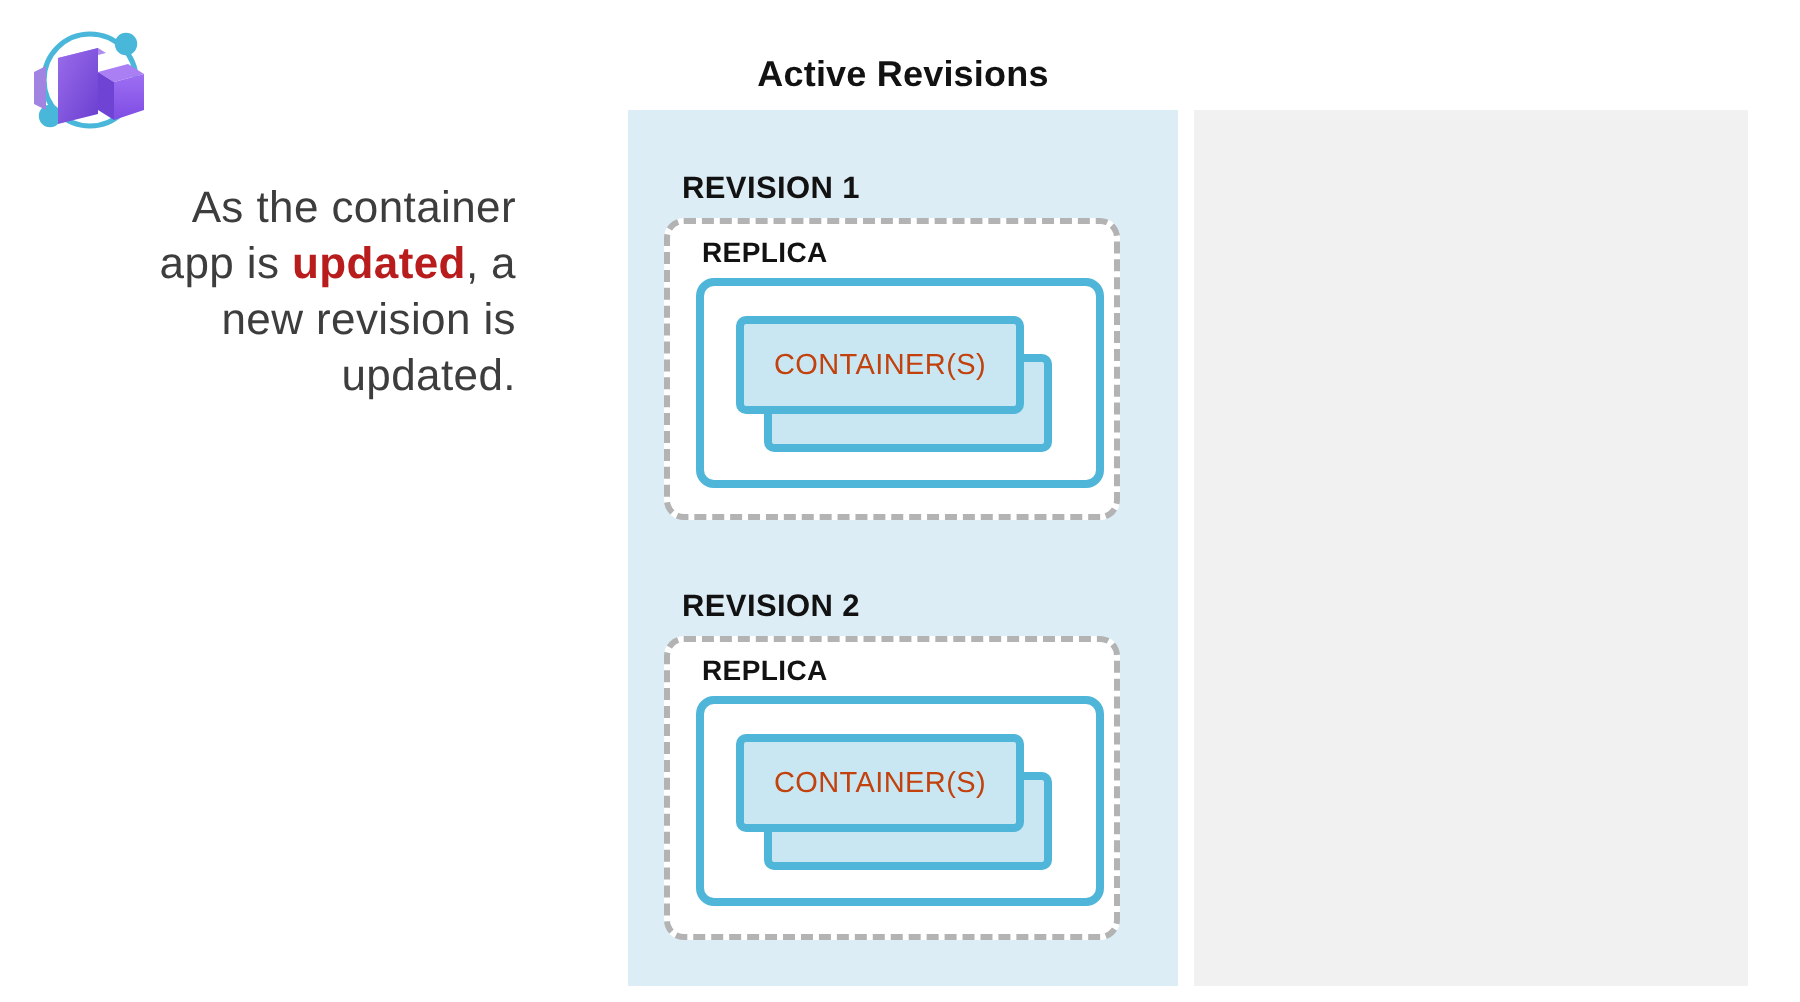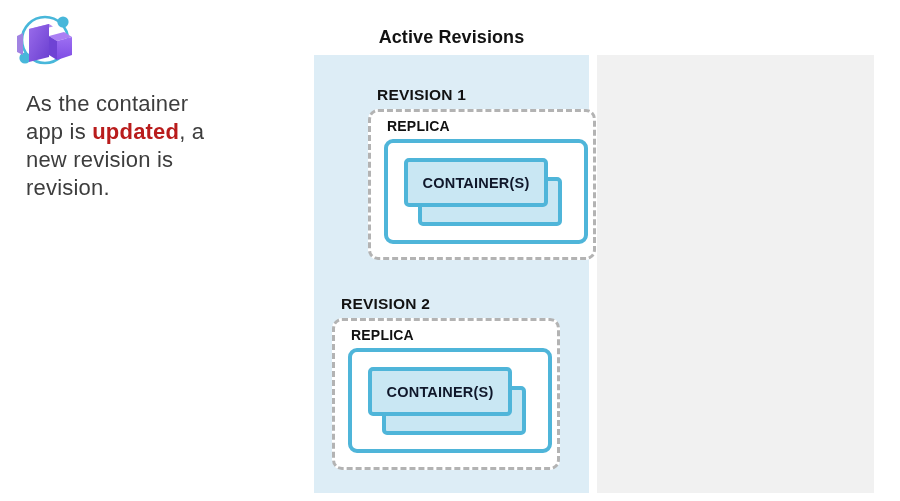--- a/index.html
+++ b/index.html
@@ -8,41 +8,41 @@
     position:relative;width:900px;height:501px;background:#ffffff;overflow:hidden;
     font-family:"Liberation Sans","DejaVu Sans",sans-serif;
   }
 
   
   .logo{position:absolute;left:12px;top:8px;width:66px;height:62px;}
 
   
   .caption{
     position:absolute;top:90px;right:642px;width:232px;
-    font-size:22px;line-height:28px;font-weight:300;
+    text-align:right;font-size:22px;line-height:28px;font-weight:300;
     color:var(--text-dark,#3d3d3d);letter-spacing:.2px;
   }
   .caption b{font-weight:700;color:#b91c1c;}
 
   
   .col-header{
     position:absolute;top:27px;height:24px;text-align:center;
     font-size:18px;font-weight:700;color:#121212;letter-spacing:.1px;
   }
   .col-header.active{left:314px;width:275px;}
   .col-header.inactive{left:597px;width:277px;}
 
   
   .panel{position:absolute;top:55px;height:438px;}
   .panel.active{left:314px;width:275px;background:var(--active-panel-bg,#ddedf6);}
   .panel.inactive{left:597px;width:277px;background:var(--inactive-panel-bg,#f1f1f1);}
 
   
   .revision{position:absolute;left:0;width:100%;}
-  .revision.r1{top:31px;margin-left:36px;}
+  .revision.r1{top:31px;}
   .revision.r2{top:240px;}
   .rev-label{margin:0 0 5px 27px;font-size:15.5px;font-weight:700;color:#121212;letter-spacing:.2px;}
   .replica-box{
     position:relative;margin-left:18px;width:228px;height:151px;
     background:#ffffff;border:3px dashed var(--dashed-border-gray,#b3b3b3);
     border-radius:10px;
   }
   .revision.r2 .replica-box{height:152px;}
   .replica-label{position:absolute;left:16px;top:6px;font-size:14px;font-weight:700;color:#121212;letter-spacing:.2px;}
   .pod-box{
@@ -50,21 +50,21 @@
     background:#ffffff;border:4px solid var(--box-border-blue,#4fb5d9);border-radius:9px;
   }
   .container-box{
     position:absolute;width:144px;height:49px;
     background:var(--container-fill,#c9e7f3);
     border:4px solid var(--box-border-blue,#4fb5d9);border-radius:5px;
   }
   .container-box.back{left:30px;top:34px;}
   .container-box.front{
     left:16px;top:15px;display:flex;align-items:center;justify-content:center;
-    font-size:14.5px;font-weight:700;color:#0f172a;letter-spacing:.2px;
+    font-size:14.5px;font-weight:400;color:#c2410c;letter-spacing:.2px;
   }
 </style>
 </head>
 <body>
 
 <div class="canvas">
 
   <div class="logo">
     <svg width="66" height="62" viewBox="0 0 66 62">
       <defs>
@@ -86,21 +86,21 @@
       <polygon points="37,28 52,24 60,29 45,33" fill="#ab7ff4"></polygon>
       <polygon points="37,28 45,33 45,52 37,47" fill="#6f43d4"></polygon>
       <polygon points="45,33 60,29 60,47 45,52" fill="url(#cubeGrad)"></polygon>
     </svg>
   </div>
 
   <div class="caption">
     <span>As the container</span><br>
     <span>app is </span><b>updated</b><span>, a</span><br>
     <span>new revision is</span><br>
-    <span>revision.</span>
+    <span>updated.</span>
   </div>
 
   <div class="col-header active">Active Revisions</div>
 
   <div class="panel active">
 
     <div class="revision r1">
       <div class="rev-label">REVISION 1</div>
       <div class="replica-box">
         <div class="replica-label">REPLICA</div>

